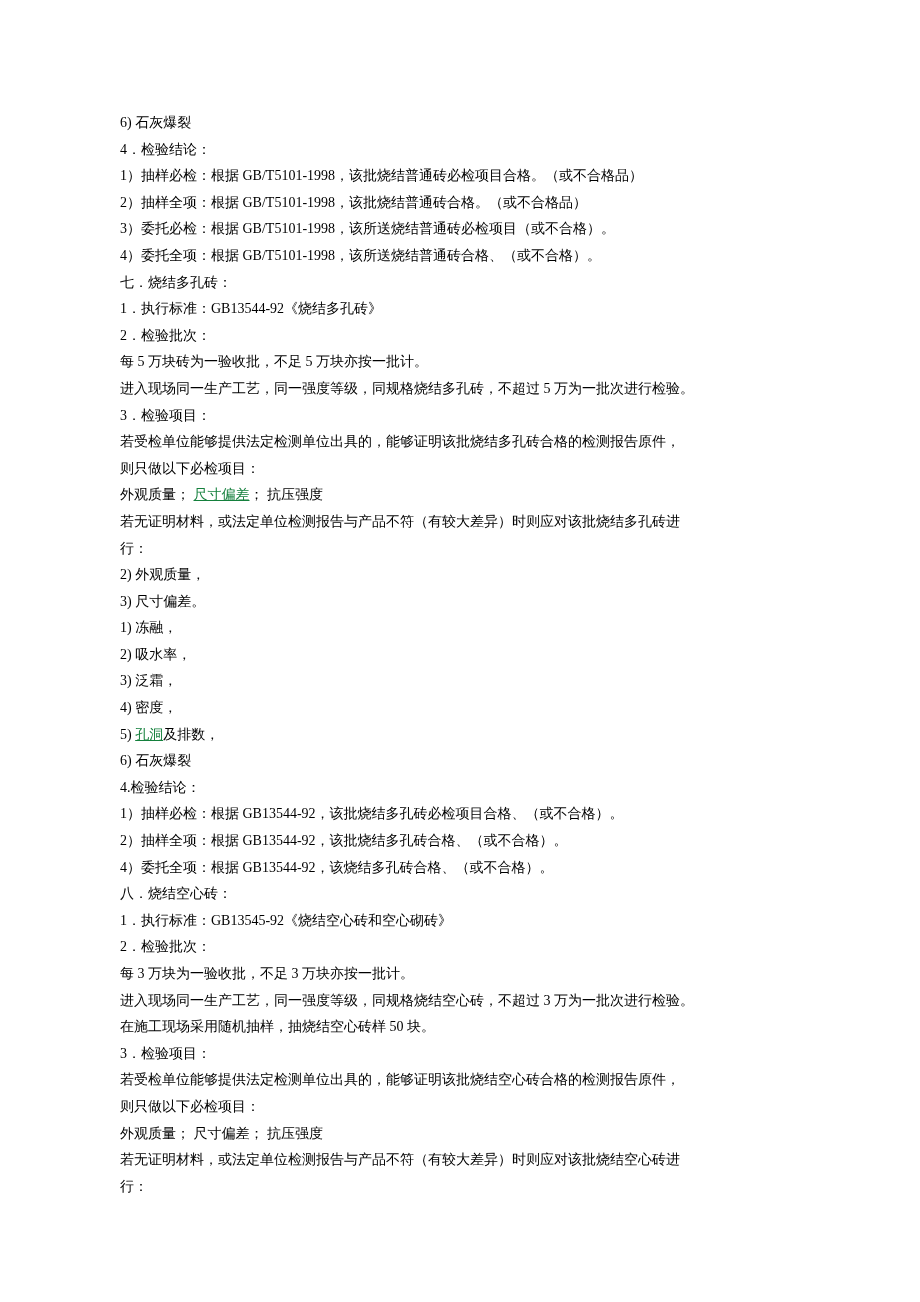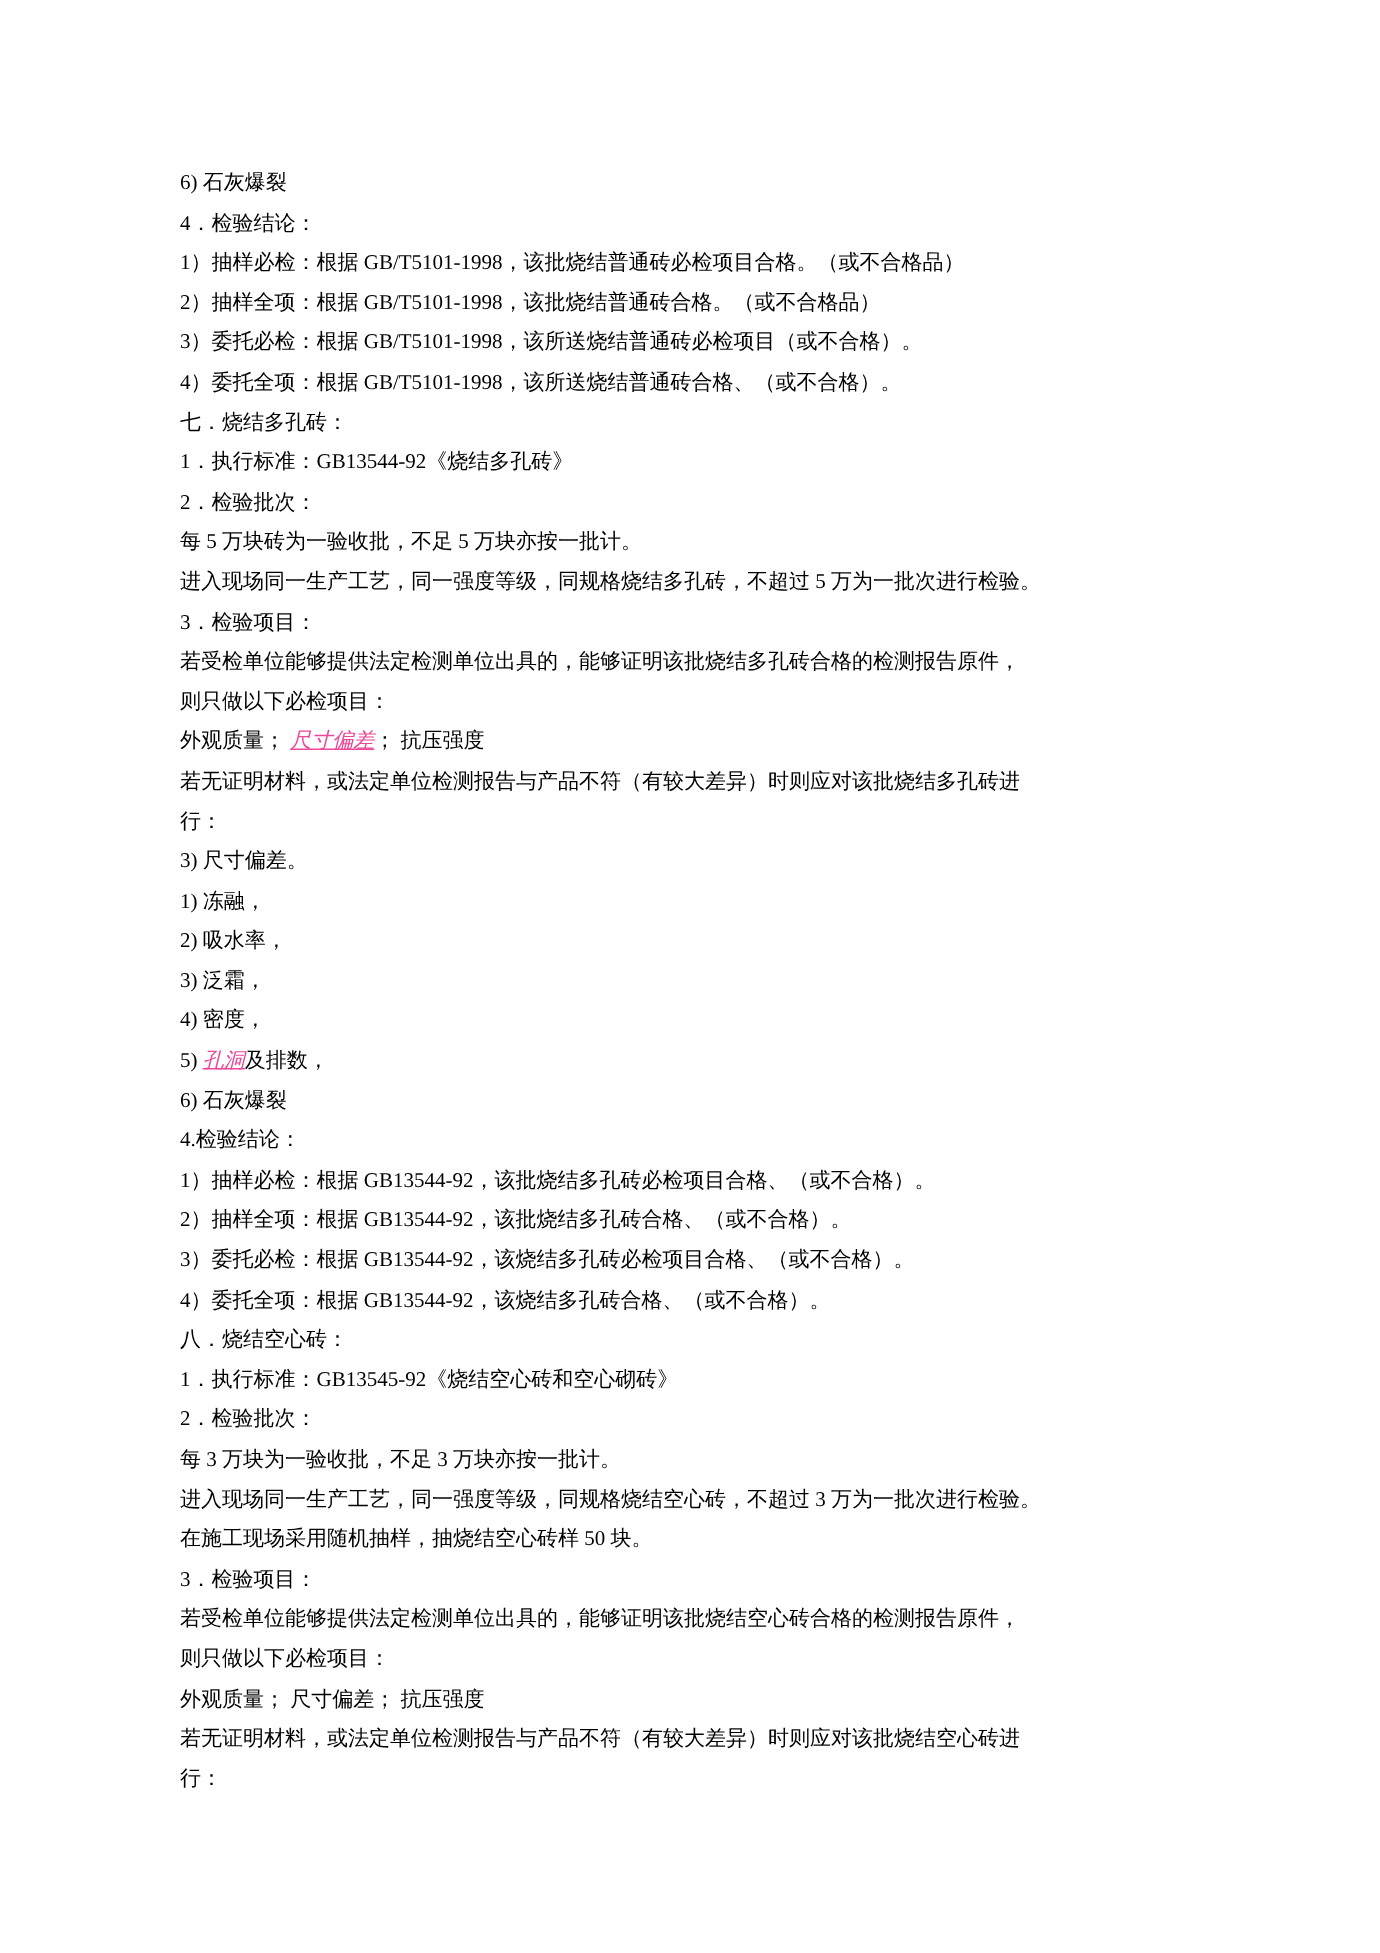--- a/index.html
+++ b/index.html
@@ -8,23 +8,22 @@
       min-height: 1302px;
       background: #fff;
       font-family: "SimSun", "宋体", serif;
       font-size: 14px;
       line-height: 1.9;
       color: #000;
       padding: 110px 120px 60px 120px;
     }
     .line { white-space: normal; }
     .link {
-      color: #ec4899;
+      color: #15803d;
       text-decoration: underline;
-      font-style: italic;
     }
   </style>
 </head>
 <body>
 
 <div id="content">
     <div class="line"><span>6) 石灰爆裂</span></div>
     <div class="line"><span>4．检验结论：</span></div>
     <div class="line"><span>1）抽样必检：根据 GB/T5101-1998，该批烧结普通砖必检项目合格。（或不合格品）</span></div>
     <div class="line"><span>2）抽样全项：根据 GB/T5101-1998，该批烧结普通砖合格。（或不合格品）</span></div>
@@ -34,31 +33,31 @@
     <div class="line"><span>1．执行标准：GB13544-92《烧结多孔砖》</span></div>
     <div class="line"><span>2．检验批次：</span></div>
     <div class="line"><span>每 5 万块砖为一验收批，不足 5 万块亦按一批计。</span></div>
     <div class="line"><span>进入现场同一生产工艺，同一强度等级，同规格烧结多孔砖，不超过 5 万为一批次进行检验。</span></div>
     <div class="line"><span>3．检验项目：</span></div>
     <div class="line"><span>若受检单位能够提供法定检测单位出具的，能够证明该批烧结多孔砖合格的检测报告原件，</span></div>
     <div class="line"><span>则只做以下必检项目：</span></div>
     <div class="line"><span>外观质量； </span><a class="link" href="#">尺寸偏差</a><span>； 抗压强度</span></div>
     <div class="line"><span>若无证明材料，或法定单位检测报告与产品不符（有较大差异）时则应对该批烧结多孔砖进</span></div>
     <div class="line"><span>行：</span></div>
+    <div class="line"><span>2) 外观质量，</span></div>
     <div class="line"><span>3) 尺寸偏差。</span></div>
     <div class="line"><span>1) 冻融，</span></div>
     <div class="line"><span>2) 吸水率，</span></div>
     <div class="line"><span>3) 泛霜，</span></div>
     <div class="line"><span>4) 密度，</span></div>
     <div class="line"><span>5) </span><a class="link" href="#">孔洞</a><span>及排数，</span></div>
     <div class="line"><span>6) 石灰爆裂</span></div>
     <div class="line"><span>4.检验结论：</span></div>
     <div class="line"><span>1）抽样必检：根据 GB13544-92，该批烧结多孔砖必检项目合格、（或不合格）。</span></div>
     <div class="line"><span>2）抽样全项：根据 GB13544-92，该批烧结多孔砖合格、（或不合格）。</span></div>
-    <div class="line"><span>3）委托必检：根据 GB13544-92，该烧结多孔砖必检项目合格、（或不合格）。</span></div>
     <div class="line"><span>4）委托全项：根据 GB13544-92，该烧结多孔砖合格、（或不合格）。</span></div>
     <div class="line"><span>八．烧结空心砖：</span></div>
     <div class="line"><span>1．执行标准：GB13545-92《烧结空心砖和空心砌砖》</span></div>
     <div class="line"><span>2．检验批次：</span></div>
     <div class="line"><span>每 3 万块为一验收批，不足 3 万块亦按一批计。</span></div>
     <div class="line"><span>进入现场同一生产工艺，同一强度等级，同规格烧结空心砖，不超过 3 万为一批次进行检验。</span></div>
     <div class="line"><span>在施工现场采用随机抽样，抽烧结空心砖样 50 块。</span></div>
     <div class="line"><span>3．检验项目：</span></div>
     <div class="line"><span>若受检单位能够提供法定检测单位出具的，能够证明该批烧结空心砖合格的检测报告原件，</span></div>
     <div class="line"><span>则只做以下必检项目：</span></div>

